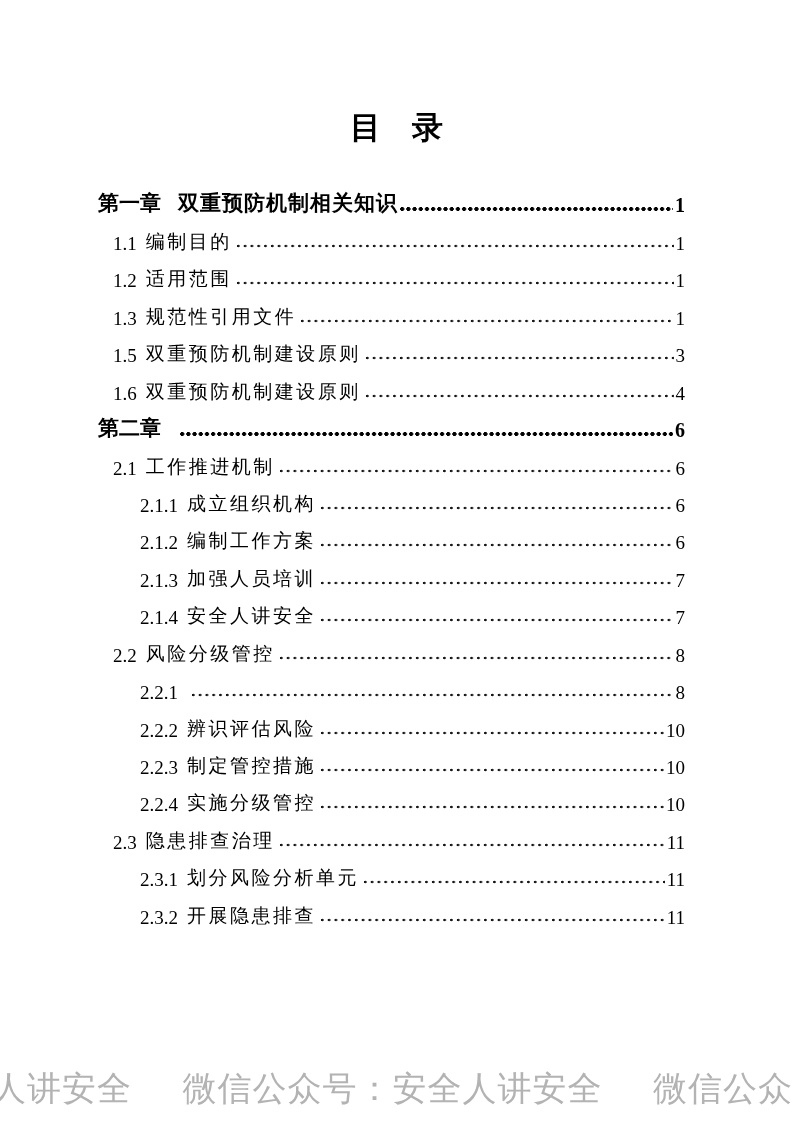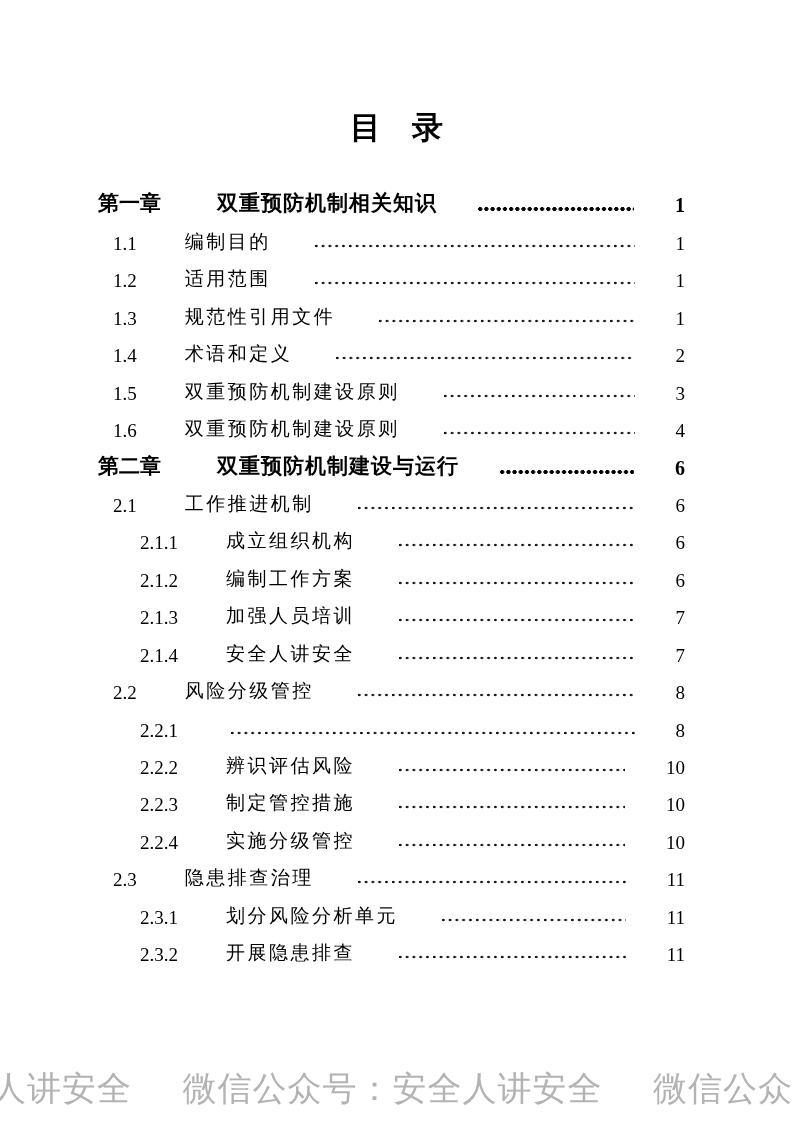--- a/index.html
+++ b/index.html
@@ -34,21 +34,20 @@
     top: 180px;
     width: 587px;
   }
   .row {
     display: flex;
     align-items: flex-end;
     height: 37.45px;
     font-size: 19px;
     color: #000000;
     white-space: nowrap;
-    gap: 39px;
   }
   .row .num {
     margin-right: 9px;
     flex: 0 0 auto;
   }
   .row .text {
     letter-spacing: 2.5px;
     flex: 0 0 auto;
   }
   .row .leader {
@@ -117,40 +116,33 @@
         <span class="leader"></span>
         <span class="pageno">1</span>
       </div>
       <div class="row lv2">
         <span class="num">1.3</span>
         <span class="text">规范性引用文件</span>
         <span class="leader"></span>
         <span class="pageno">1</span>
       </div>
       <div class="row lv2">
-        <span class="num">1.4</span>
-        <span class="text">术语和定义</span>
-        <span class="leader"></span>
-        <span class="pageno">2</span>
-      </div>
-      <div class="row lv2">
         <span class="num">1.5</span>
         <span class="text">双重预防机制建设原则</span>
         <span class="leader"></span>
         <span class="pageno">3</span>
       </div>
       <div class="row lv2">
         <span class="num">1.6</span>
         <span class="text">双重预防机制建设原则</span>
         <span class="leader"></span>
         <span class="pageno">4</span>
       </div>
       <div class="row lv1">
         <span class="num">第二章</span>
-        <span class="text">双重预防机制建设与运行</span>
         <span class="leader"></span>
         <span class="pageno">6</span>
       </div>
       <div class="row lv2">
         <span class="num">2.1</span>
         <span class="text">工作推进机制</span>
         <span class="leader"></span>
         <span class="pageno">6</span>
       </div>
       <div class="row lv3">

